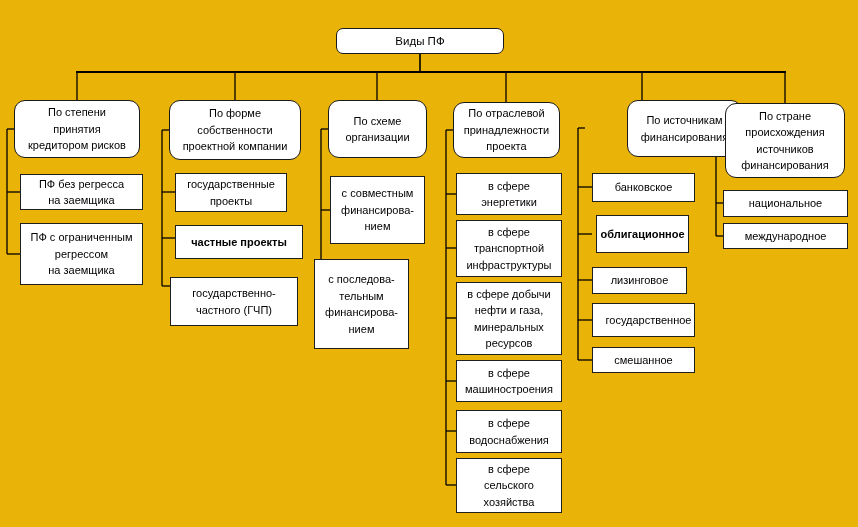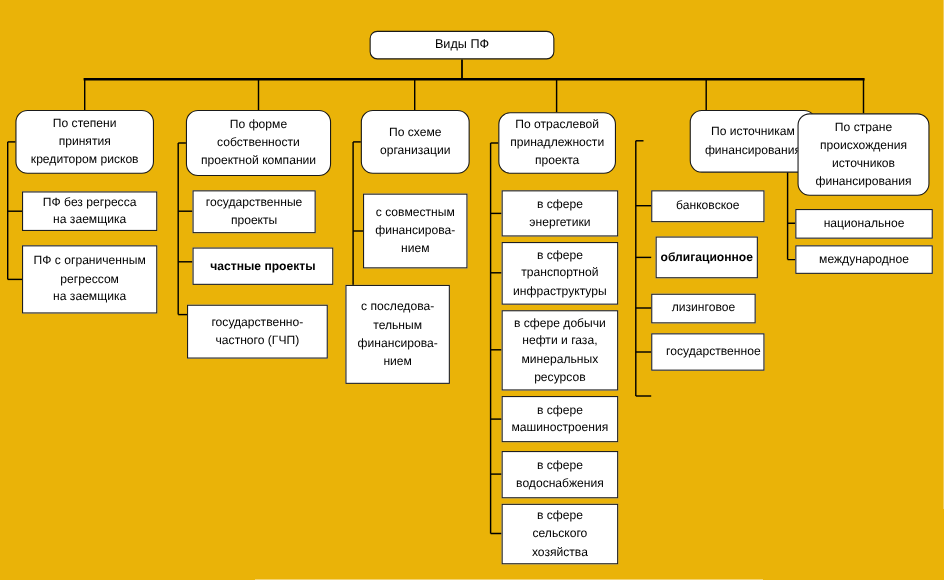--- a/index.html
+++ b/index.html
@@ -154,20 +154,21 @@
   <div class="node leaf" style="left:456px;top:458px;width:106px;height:55px;">в сфере
 сельского
 хозяйства</div>
 
   <div class="node hdr" style="left:585px;top:100px;width:115px;height:57px;margin-left:42px;">По источникам
 финансирования</div>
   <div class="node leaf" style="left:592px;top:173px;width:103px;height:29px;">банковское</div>
   <div class="node leaf" style="left:596px;top:215px;width:93px;height:38px;font-weight:bold;">облигационное</div>
   <div class="node leaf" style="left:592px;top:267px;width:95px;height:27px;">лизинговое</div>
   <div class="node leaf" style="left:592px;top:303px;width:103px;height:34px;padding-left:12px;">государственное</div>
+  <div class="node leaf" style="left:592px;top:347px;width:103px;height:26px;">смешанное</div>
 
   <div class="node hdr" style="left:725px;top:103px;width:120px;height:75px;">По стране
 происхождения
 источников
 финансирования</div>
   <div class="node leaf" style="left:723px;top:190px;width:125px;height:27px;">национальное</div>
   <div class="node leaf" style="left:723px;top:223px;width:125px;height:26px;">международное</div>
 
 </div>
 

